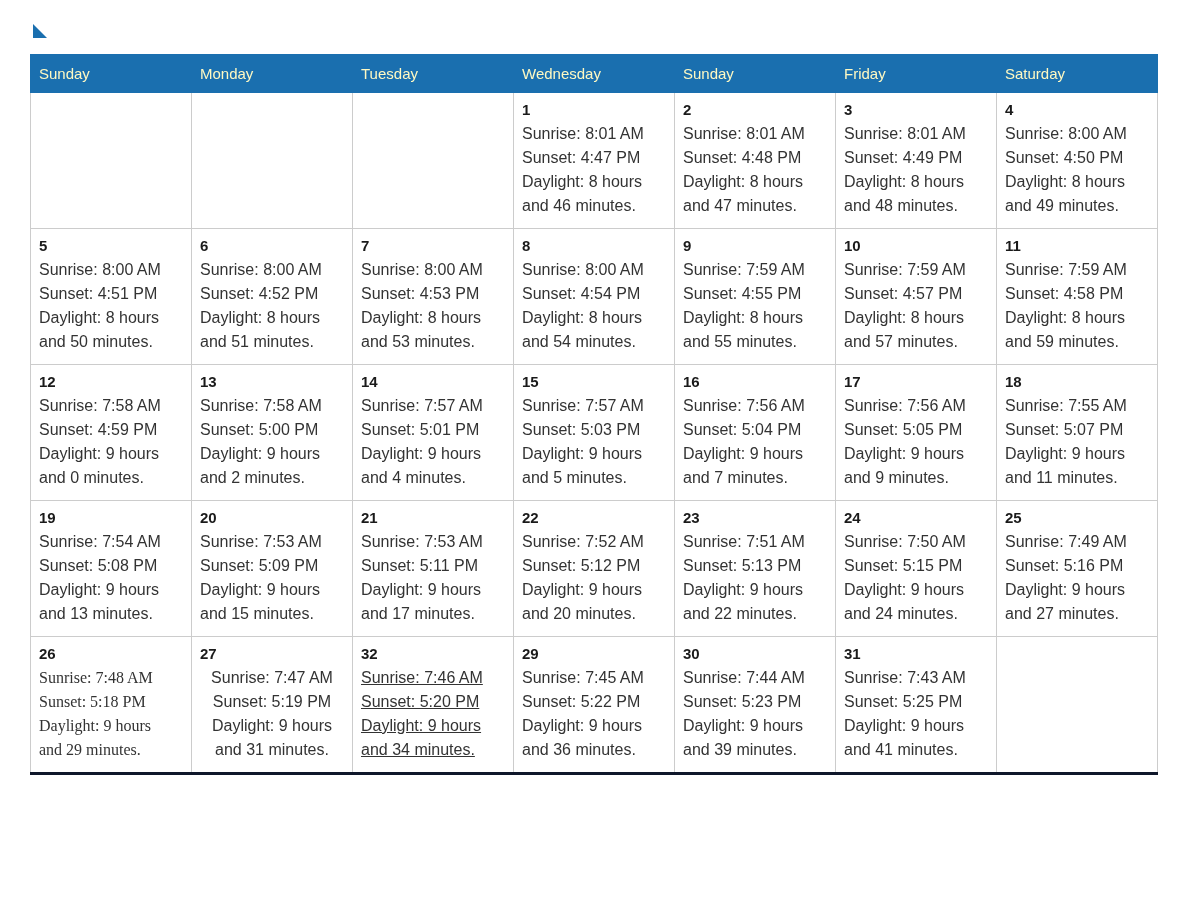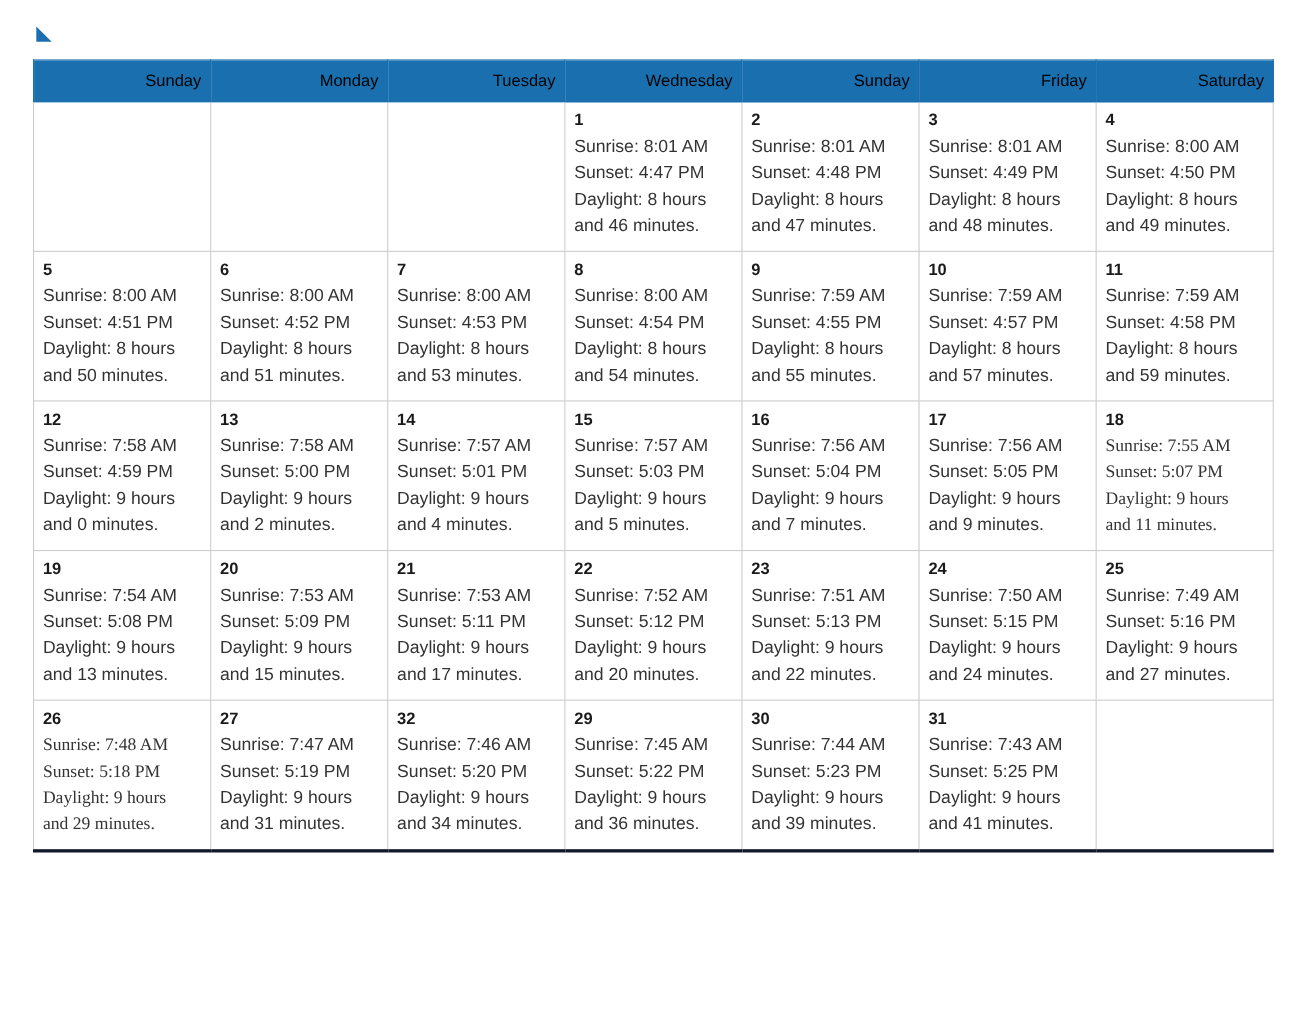--- a/index.html
+++ b/index.html
@@ -61,25 +61,25 @@
       color: #555;
       margin-top: 4px;
     }
     table {
       width: 100%;
       border-collapse: collapse;
       table-layout: fixed;
     }
     thead tr th {
       background-color: #1a6faf;
-      color: #000000;
+      color: #fef9c3;
       font-size: 15px;
       font-weight: normal;
       padding: 10px 8px;
-      text-align: right;
+      text-align: left;
       border: 1px solid #1a6faf;
       margin-left: 16px;
     }
     tbody tr td {
       vertical-align: top;
       padding: 8px 8px 10px 8px;
       border: 1px solid #ccc;
       font-size: 12.5px;
       color: #333;
       min-height: 90px;
@@ -256,21 +256,21 @@
         </td>
         <td>
           <span class="day-num">17</span>
           <div class="day-info" style="white-space: pre-line;">Sunrise: 7:56 AM
 Sunset: 5:05 PM
 Daylight: 9 hours
 and 9 minutes.</div>
         </td>
         <td>
           <span class="day-num">18</span>
-          <div class="day-info" style="white-space: pre-line; font-family: Liberation Serif, serif;">Sunrise: 7:55 AM
+          <div class="day-info" style="white-space: pre-line;">Sunrise: 7:55 AM
 Sunset: 5:07 PM
 Daylight: 9 hours
 and 11 minutes.</div>
         </td>
       </tr>
       <tr>
         <td>
           <span class="day-num">19</span>
           <div class="day-info" style="white-space: pre-line;">Sunrise: 7:54 AM
 Sunset: 5:08 PM
@@ -323,28 +323,28 @@
       <tr>
         <td>
           <span class="day-num">26</span>
           <div class="day-info" style="white-space: pre-line; font-family: Liberation Serif, serif;">Sunrise: 7:48 AM
 Sunset: 5:18 PM
 Daylight: 9 hours
 and 29 minutes.</div>
         </td>
         <td>
           <span class="day-num">27</span>
-          <div class="day-info" style="white-space: pre-line;">Sunrise: 7:47 AM
+          <div class="day-info" style="white-space: pre-line; text-align: center;">Sunrise: 7:47 AM
 Sunset: 5:19 PM
 Daylight: 9 hours
 and 31 minutes.</div>
         </td>
         <td>
           <span class="day-num">32</span>
-          <div class="day-info" style="white-space: pre-line;">Sunrise: 7:46 AM
+          <div class="day-info" style="white-space: pre-line; text-decoration: underline;">Sunrise: 7:46 AM
 Sunset: 5:20 PM
 Daylight: 9 hours
 and 34 minutes.</div>
         </td>
         <td>
           <span class="day-num">29</span>
           <div class="day-info" style="white-space: pre-line;">Sunrise: 7:45 AM
 Sunset: 5:22 PM
 Daylight: 9 hours
 and 36 minutes.</div>

